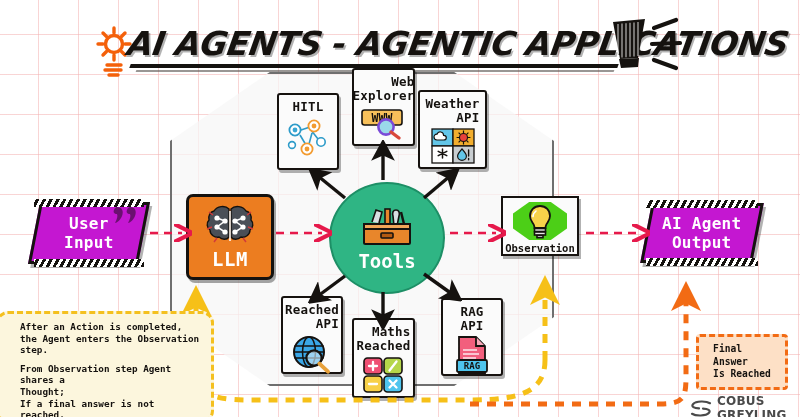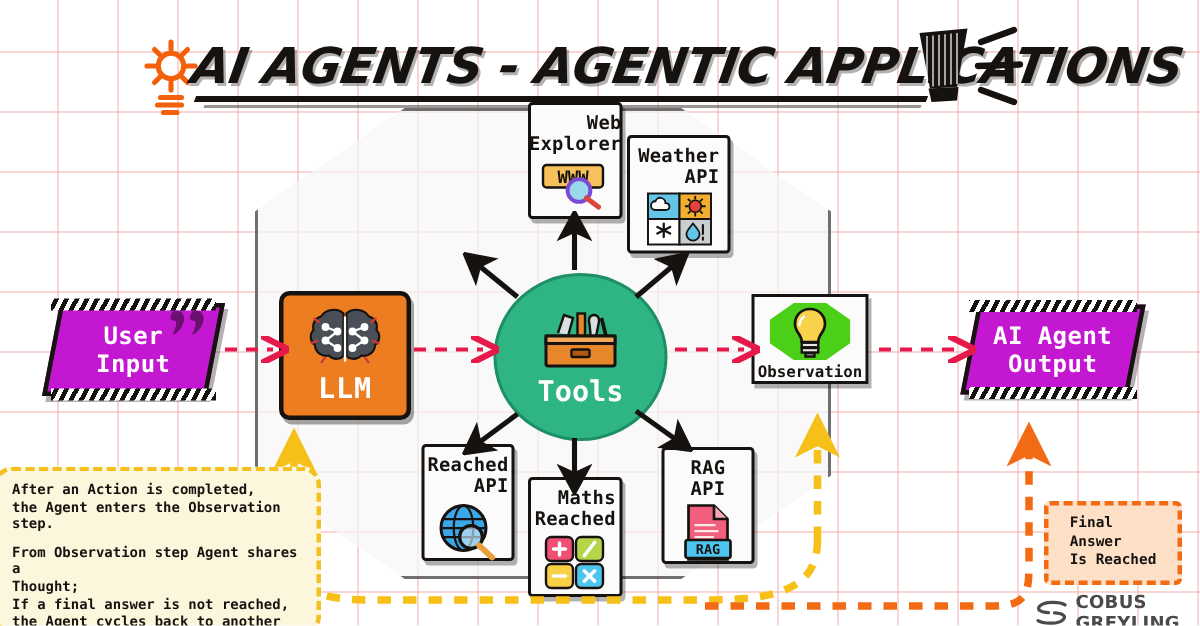--- a/index.html
+++ b/index.html
@@ -127,21 +127,21 @@
   
   #note{
     left:-4px;top:311px;width:218px;height:112px;
     background:#fcf6dd;
     border:3px dashed #f4c01f;
     border-radius:12px;
     padding:7px 8px 0 9px;box-sizing:border-box;
     overflow:hidden;
   }
   #note p{
-    margin:0 0 7px 0;
+    margin:0 0 7px 12px;
     font-family:"DejaVu Sans Mono", monospace;
     font-weight:bold;font-size:9.3px;line-height:11.6px;color:#15120f;
     white-space:pre-line;
   }
 
   
   #final{
     left:696px;top:334px;width:92px;height:56px;
     background:#fde0c6;
     border:3px dashed #f26b14;
@@ -196,20 +196,38 @@
       <g stroke="#15120f" stroke-width="4.2" stroke-linecap="round" fill="none">
         <path d="M4 10 L26 2"></path>
         <path d="M2 26 L30 25"></path>
         <path d="M4 42 L26 50"></path>
       </g>
     </svg>
   </div>
 
   <div class="abs" id="octagon"></div>
 
+  <div class="abs card" style="left:277px;top:93px;width:62px;height:77px;">
+    <div class="cap">HITL</div>
+    <div class="gfx">
+      <svg width="46" height="44" viewBox="0 0 46 44">
+        <g stroke="#2d9bc9" stroke-width="1.6" fill="none">
+          <path d="M13 14 L25 10 M15 18 L21 28 M27 16 L24 27 M26 13 L33 22"></path>
+        </g>
+        <circle cx="10" cy="13" r="5.6" fill="#fff" stroke="#2d9bc9" stroke-width="1.8"></circle>
+        <circle cx="10" cy="13" r="2.4" fill="#3aa7d4"></circle>
+        <circle cx="29" cy="9" r="5.6" fill="#fff" stroke="#f29b30" stroke-width="1.8"></circle>
+        <circle cx="29" cy="9" r="2.4" fill="#f29b30"></circle>
+        <circle cx="22" cy="32" r="5.6" fill="#fff" stroke="#f29b30" stroke-width="1.8"></circle>
+        <circle cx="22" cy="32" r="2.4" fill="#f29b30"></circle>
+        <circle cx="36" cy="25" r="4.2" fill="#fff" stroke="#2d9bc9" stroke-width="1.6"></circle>
+        <circle cx="7" cy="28" r="3.4" fill="#fff" stroke="#2d9bc9" stroke-width="1.6"></circle>
+      </svg>
+    </div>
+  </div>
 
   <div class="abs card" style="left:352px;top:68px;width:63px;height:78px;">
     <div class="cap" style="white-space:pre-line;">Web
 Explorer</div>
     <div class="gfx" style="margin-top:4px;position:relative;">
       <svg width="50" height="32" viewBox="0 0 50 32">
         <rect x="3" y="3" width="40" height="15" rx="2.5" fill="#f7c05a" stroke="#15120f" stroke-width="1.6"></rect>
         <text x="23" y="15" font-family="DejaVu Sans Mono, monospace" font-size="11.5" font-weight="bold" fill="#15120f" text-anchor="middle">WWW</text>
         <circle cx="27" cy="20" r="7.6" fill="#9ad9ea" stroke="#7b4bd8" stroke-width="2.6"></circle>
         <path d="M32 25 L40 31" stroke="#d9483b" stroke-width="3.4" stroke-linecap="round"></path>

